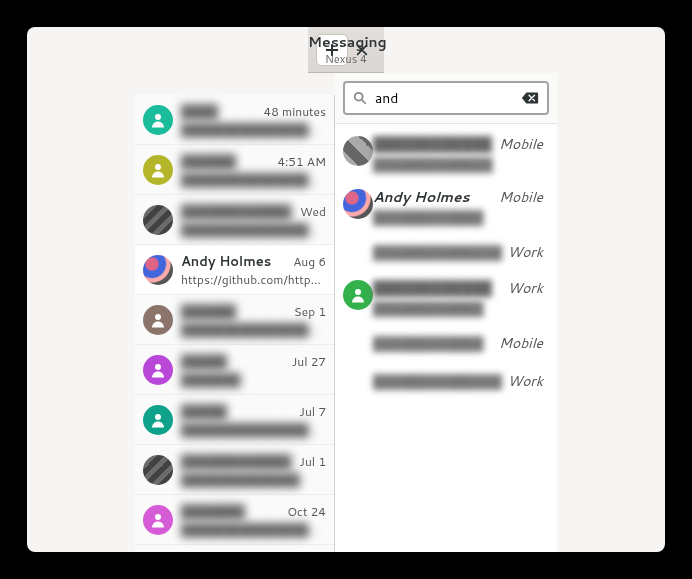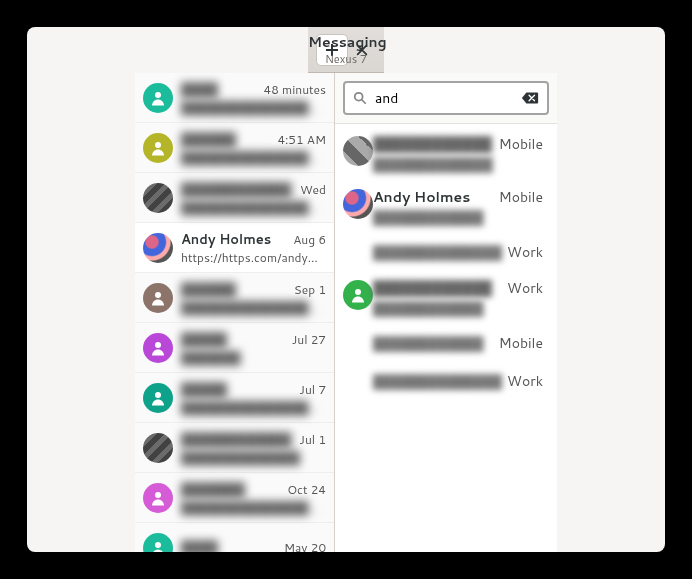--- a/index.html
+++ b/index.html
@@ -68,20 +68,21 @@
     flex: 1;
     display: flex;
     overflow: hidden;
   }
   .sidebar {
     width: 200px;
     background: #fafafa;
     border-right: 1px solid #d5d0cc;
     overflow-y: hidden;
     flex-shrink: 0;
+    margin-top: 22px;
   }
   .conv {
     height: 50px;
     padding: 6px 8px 6px 8px;
     display: flex;
     align-items: center;
     gap: 8px;
     border-bottom: 1px solid #eee;
   }
   .conv.selected { background: #fff; }
@@ -161,20 +162,21 @@
 
   .results { flex:1; overflow:auto; }
   .contact {
     padding: 6px 14px 0 8px;
   }
   .number-row {
     display: flex;
     align-items: center;
     height: 32px;
     padding-left: 0;
+    font-style: italic;
   }
   .number-row.first { height: auto; padding: 4px 0; align-items: flex-start; }
   .c-avatar {
     width: 30px; height: 30px;
     border-radius: 50%;
     flex-shrink:0;
     display:flex; align-items:center; justify-content:center;
     margin-top:2px;
   }
   .c-avatar.blank { visibility:hidden; }
@@ -206,21 +208,21 @@
 
 <div class="window">
   <div class="headerbar">
     <div class="add-btn">
       <svg viewBox="0 0 16 16">
           <path d="M7 2h2v5h5v2H9v5H7V9H2V7h5z" fill="#2e3436"></path>
         </svg>
     </div>
     <div class="titles">
       <div class="title">Messaging</div>
-      <div class="subtitle">Nexus 7</div>
+      <div class="subtitle">Nexus 4</div>
     </div>
     <div class="close-btn">
       <svg viewBox="0 0 16 16" width="14" height="14">
           <path d="M3 3l10 10M13 3L3 13" stroke="#2e3436" stroke-width="2" fill="none" stroke-linecap="round"></path>
         </svg>
     </div>
   </div>
 
   <div class="body">
     <div class="sidebar" id="sidebar">
@@ -264,21 +266,21 @@
             <div class="preview blur">████████████████████</div>
           </div>
         </div>
         <div class="conv selected">
           <div class="avatar photo3"></div>
           <div class="textcol">
             <div class="row1">
               <div class="name">Andy Holmes</div>
               <div class="time">Aug 6</div>
             </div>
-            <div class="preview">https://https.com/andy…</div>
+            <div class="preview">https://github.com/https…</div>
           </div>
         </div>
         <div class="conv">
           <div class="avatar brown">
             <svg width="18" height="18" viewBox="0 0 24 24">
               <circle cx="12" cy="8" r="4" fill="#fff"></circle>
               <path d="M4 22c0-4.4 3.6-8 8-8s8 3.6 8 8" fill="#fff"></path>
             </svg>
           </div>
           <div class="textcol">

